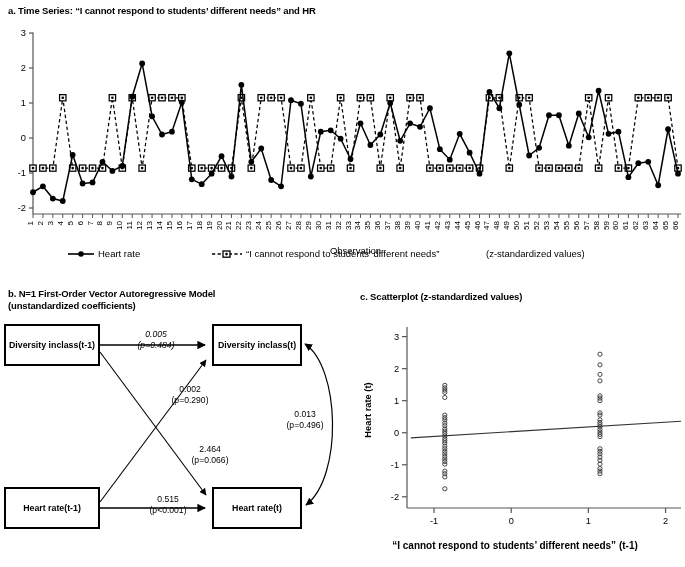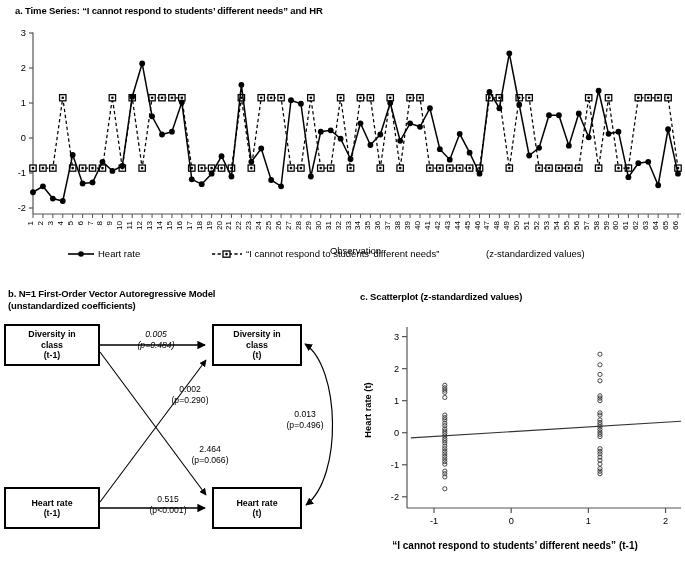--- a/index.html
+++ b/index.html
@@ -1,37 +1,37 @@
 <!DOCTYPE html>
 <html><head>
 <meta charset="utf-8">
 <style>
   html,body{margin:0;padding:0;background:#ffffff;}
   body{width:685px;height:567px;position:relative;overflow:hidden;
        font-family:"Liberation Sans",sans-serif;color:#000;}
   .panel-title{position:absolute;font-size:9.5px;font-weight:bold;letter-spacing:-0.15px;}
-  #panel-a-title{left:8px;top:5px;margin-left:7px;}
+  #panel-a-title{left:8px;top:5px;}
   #panel-b-title{left:8px;top:288px;line-height:12px;}
   #panel-c-title{left:360px;top:291px;}
 
   
   #ts-wrap{position:absolute;left:0;top:22px;width:685px;height:240px;}
   #ts-svg{position:absolute;left:0;top:0;}
   .legend-row{position:absolute;top:248px;left:0;width:685px;height:18px;font-size:9.5px;}
   .legend-item{position:absolute;display:flex;align-items:center;gap:4px;white-space:nowrap;}
   #legend-hr{left:68px;top:0;}
   #legend-item2{left:212px;top:0;}
   #legend-note{left:478px;top:0;margin-left:8px;}
   .lg-txt{font-size:9.5px;}
 
   
   #panel-b{position:absolute;left:0;top:312px;width:345px;height:255px;}
   #pb-svg{position:absolute;left:0;top:0;}
   .node-box{position:absolute;border:2.2px solid #000;background:#fff;
-            display:flex;flex-direction:column;align-items:center;justify-content:center;
+            display:flex;flex-direction:row;align-items:center;justify-content:center;
             font-size:8.8px;font-weight:bold;line-height:10.5px;text-align:center;box-sizing:border-box;}
   #box-div-t1{left:4px;top:12px;width:96px;height:42px;}
   #box-div-t{left:212px;top:12px;width:90px;height:42px;}
   #box-hr-t1{left:4px;top:175px;width:96px;height:42px;}
   #box-hr-t{left:212px;top:175px;width:90px;height:42px;}
   .path-lbl{position:absolute;font-size:8.6px;text-align:center;line-height:10.5px;white-space:nowrap;}
   #lbl-a{left:106px;top:17px;width:100px;font-style:italic;}
   #lbl-b{left:140px;top:72px;width:100px;}
   #lbl-c{left:160px;top:132px;width:100px;}
   #lbl-d{left:118px;top:182px;width:100px;}

